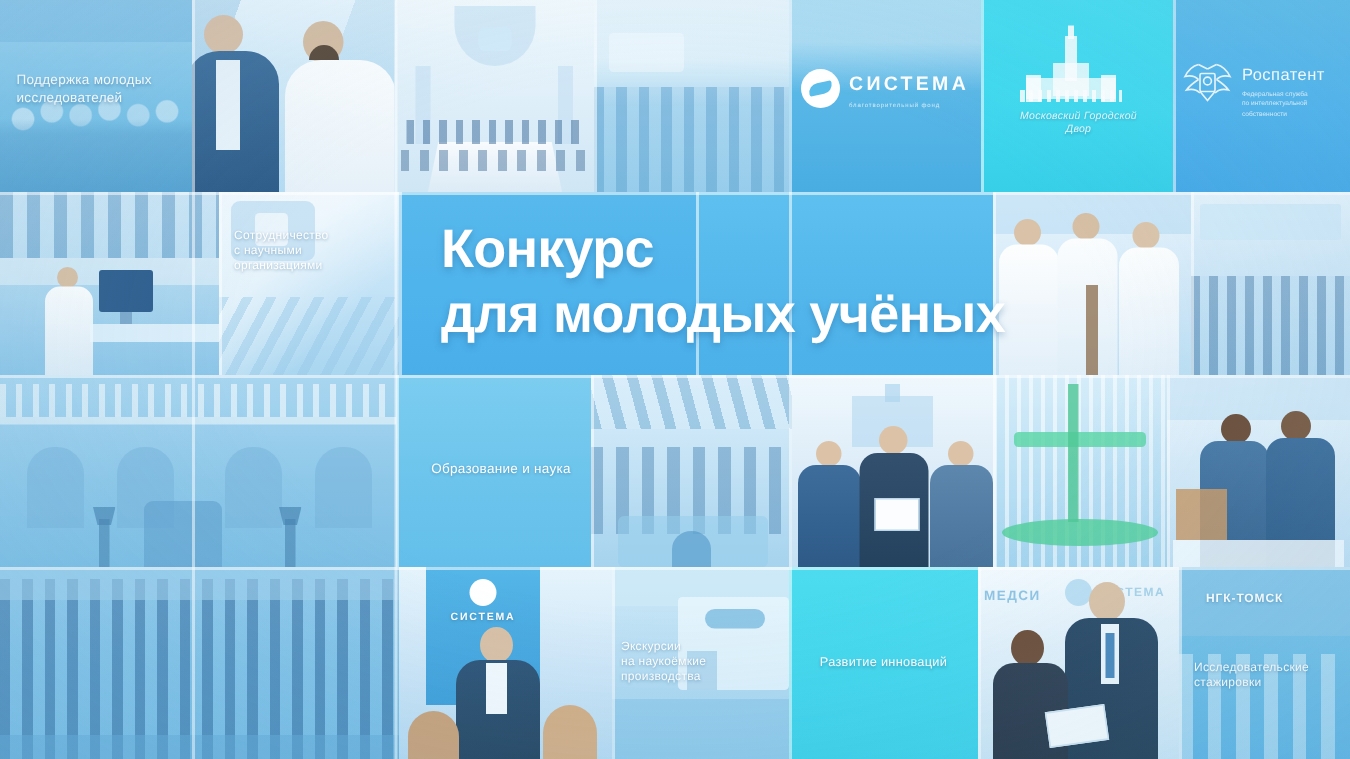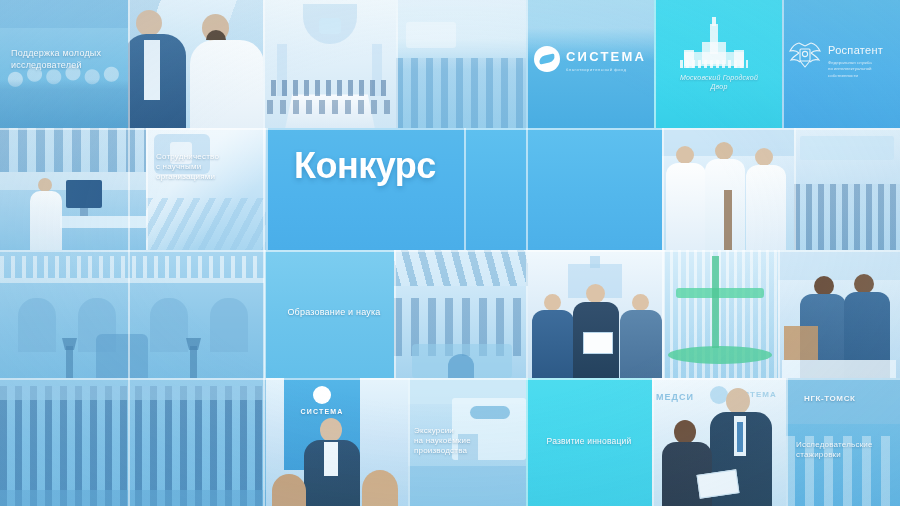--- a/index.html
+++ b/index.html
@@ -350,20 +350,21 @@
     <div style="position:absolute;left:0;top:58px;width:114px;height:70px;
         background:repeating-linear-gradient(90deg,rgba(240,250,255,.45) 0 9px,transparent 9px 19px);"></div>
     <div class="cap cap-xs" style="left:10px;top:62px;width:100px;">
       <div>Исследовательские</div>
       <div>стажировки</div>
     </div>
   </div>
 
   <div id="headline">
     <div class="l1">Конкурс</div>
+    <div class="l2">для молодых учёных</div>
   </div>
 
   <div class="seam seamv" style="left:128px;"></div>
   <div class="seam seamv" style="left:263px;"></div>
   <div class="seam seamv" style="left:396px;height:128px;top:0;bottom:auto;"></div>
   <div class="seam seamv" style="left:526px;"></div>
   <div class="seam seamv" style="left:654px;top:0;height:128px;bottom:auto;"></div>
   <div class="seam seamv" style="left:782px;top:0;height:128px;bottom:auto;"></div>
   <div class="seam seamv" style="left:146px;top:128px;height:122px;bottom:auto;"></div>
   <div class="seam seamv" style="left:266px;top:128px;height:122px;bottom:auto;"></div>

